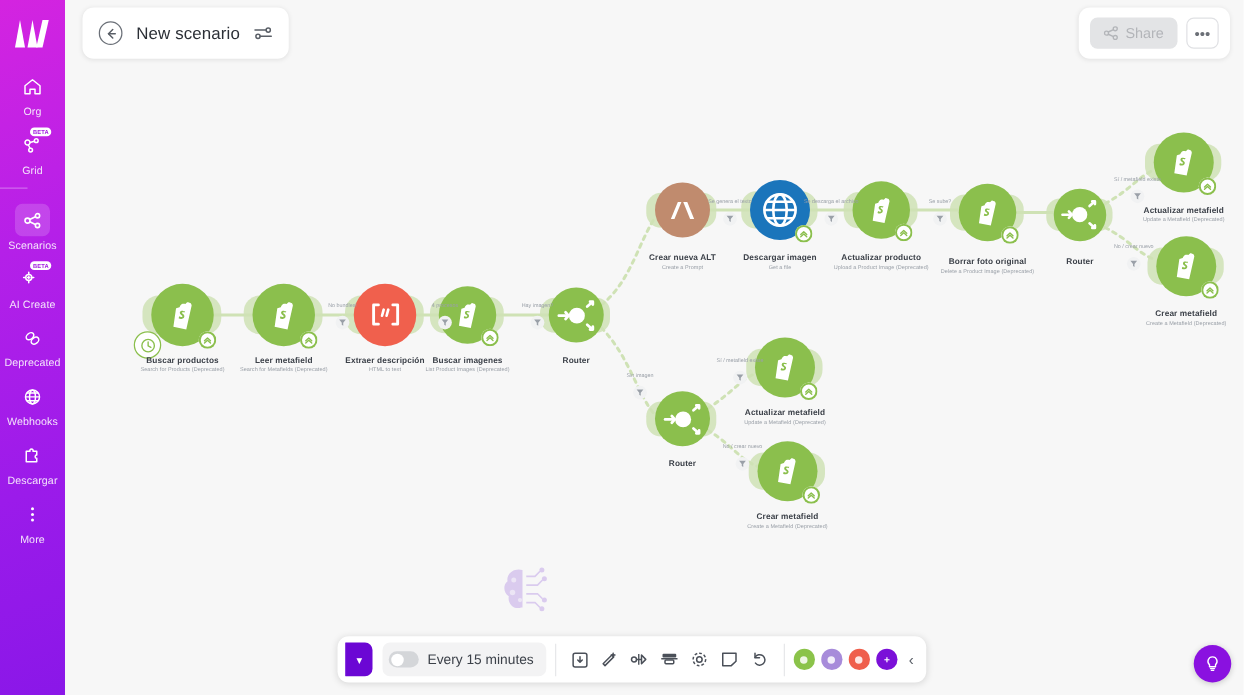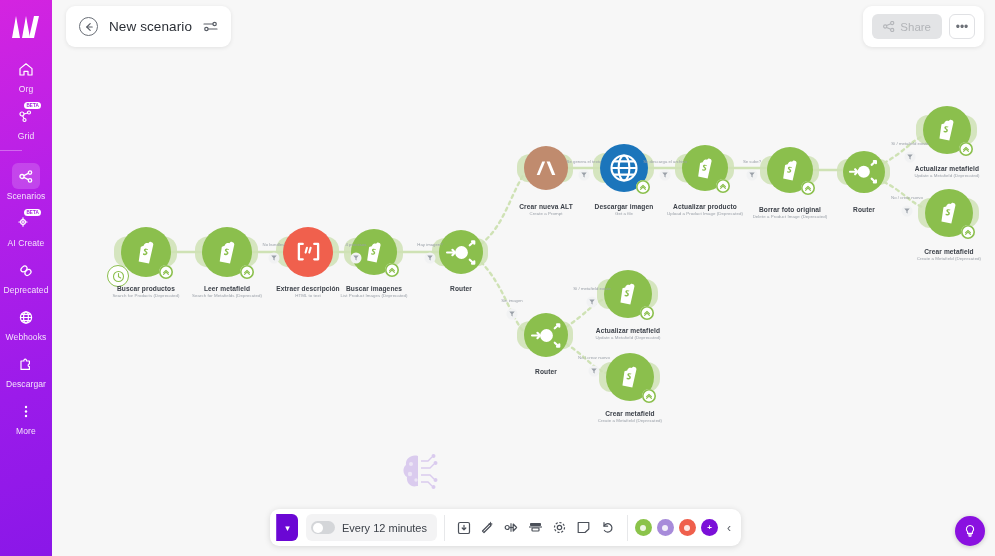--- a/index.html
+++ b/index.html
@@ -691,21 +691,21 @@
     </div>
   </div>
 
   <div id="toolbar">
     <button id="run-caret">▾</button>
 
     <div id="sched-wrap">
       <div class="toggle">
           <div class="knob"></div>
         </div>
-      <span id="sched-text">Every 12 minutes</span>
+      <span id="sched-text">Every 15 minutes</span>
     </div>
 
     <div class="tb-sep"></div>
 
     <div class="tb-icon">
       <svg width="14" height="14" viewBox="0 0 14 14">
           <rect x="1.5" y="1.5" width="11" height="11" rx="1.6" fill="none" stroke="#4b5059" stroke-width="1.2"></rect>
           <path d="M7 4.3 V8.6 M5.2 7 L7 8.8 L8.8 7" stroke="#4b5059" stroke-width="1.2" fill="none" stroke-linecap="round" stroke-linejoin="round"></path>
         </svg>
     </div>

